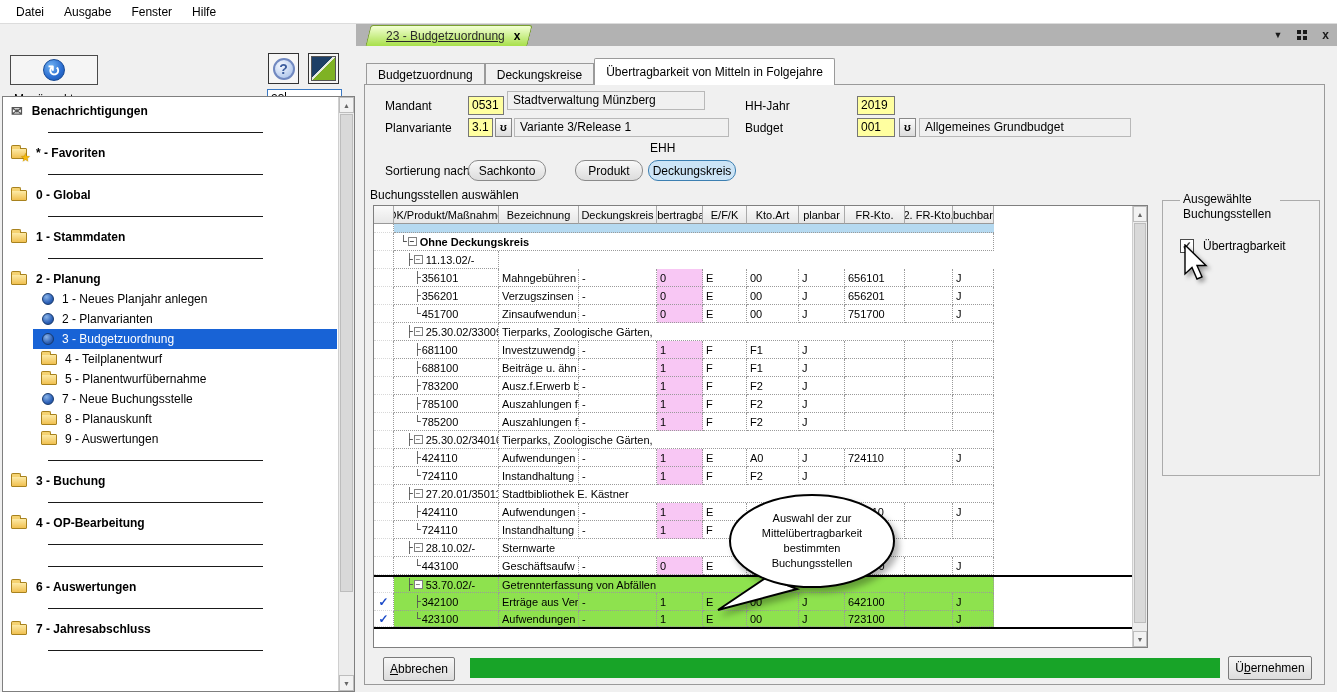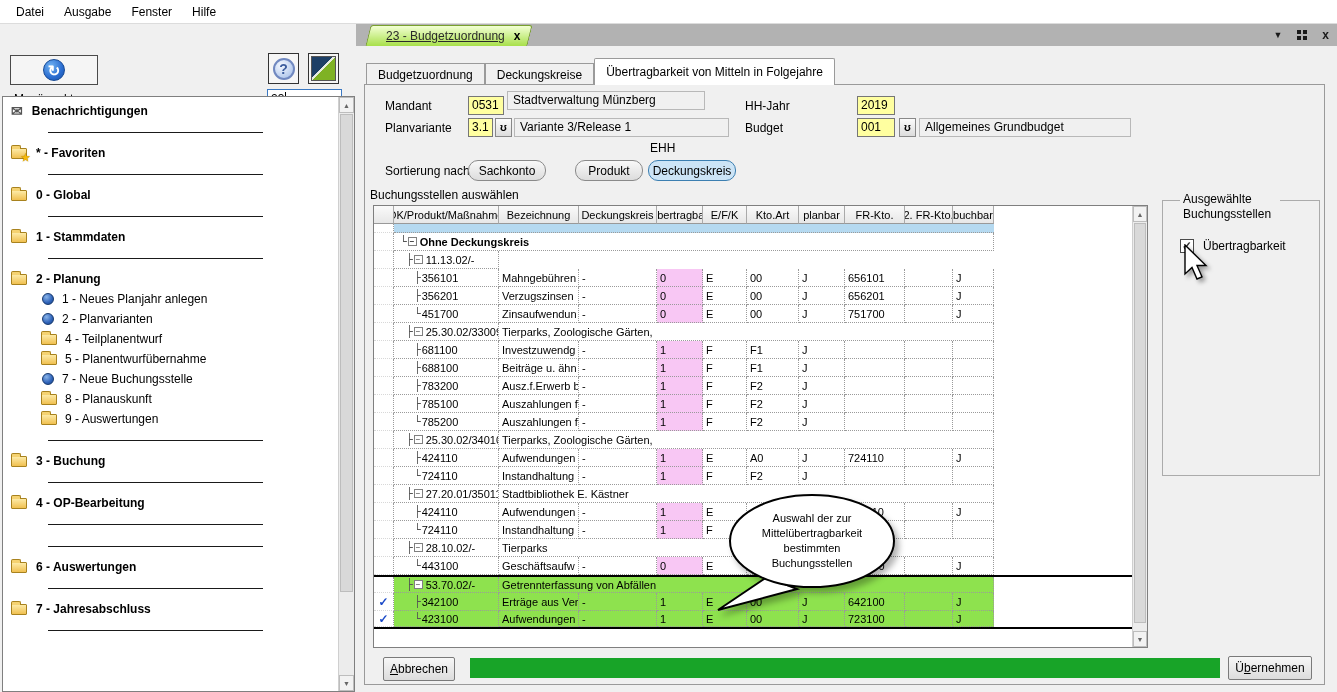--- a/index.html
+++ b/index.html
@@ -189,20 +189,24 @@
         <span>2 - Planung</span>
       </div>
       <div class="tchild">
         <span class="dot"></span>
         <span>1 - Neues Planjahr anlegen</span>
       </div>
       <div class="tchild">
         <span class="dot"></span>
         <span>2 - Planvarianten</span>
       </div>
+      <div class="tchild sel">
+        <span class="dot"></span>
+        <span>3 - Budgetzuordnung</span>
+      </div>
       <div class="tchild">
         <span class="folder"></span>
         <span>4 - Teilplanentwurf</span>
       </div>
       <div class="tchild">
         <span class="folder"></span>
         <span>5 - Planentwurfübernahme</span>
       </div>
       <div class="tchild">
         <span class="dot"></span>
@@ -542,21 +546,21 @@
         <div class="tcell" style="width: 48px;"></div>
         <div class="tcell" style="width: 41px;"></div>
       </div>
       <div class="trow">
         <div class="tcell gut" style="width: 20px;"></div>
         <div class="tcell" style="width: 105px; padding-left: 12px;">
           <span class="treepfx">├</span>
           <span class="tree-box">−</span>
           <span>28.10.02/-</span>
         </div>
-        <div class="tcell" style="width: 495px;">Tierparks</div>
+        <div class="tcell" style="width: 495px;">Sternwarte</div>
       </div>
       <div class="trow">
         <div class="tcell gut" style="width: 20px;"></div>
         <div class="tcell" style="width: 105px; padding-left: 20px;">
           <span class="treepfx">└</span>
           <span>443100</span>
         </div>
         <div class="tcell" style="width: 80px;">Geschäftsaufw</div>
         <div class="tcell" style="width: 78px;">-</div>
         <div class="tcell pink" style="width: 46px;">0</div>

